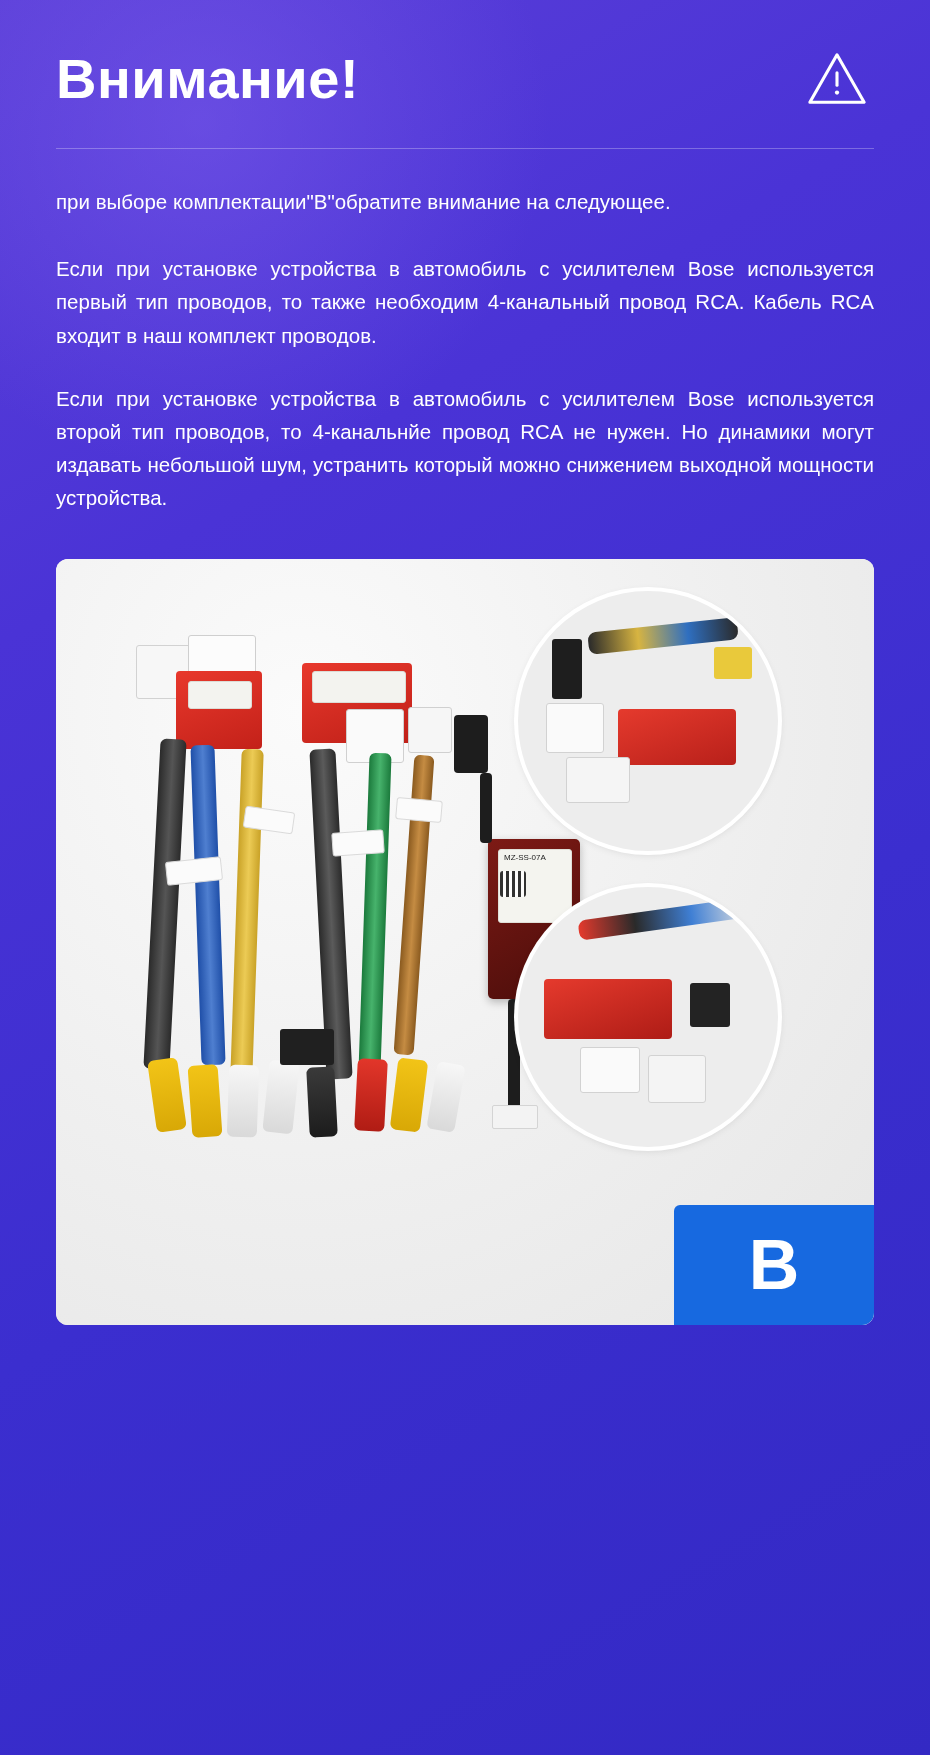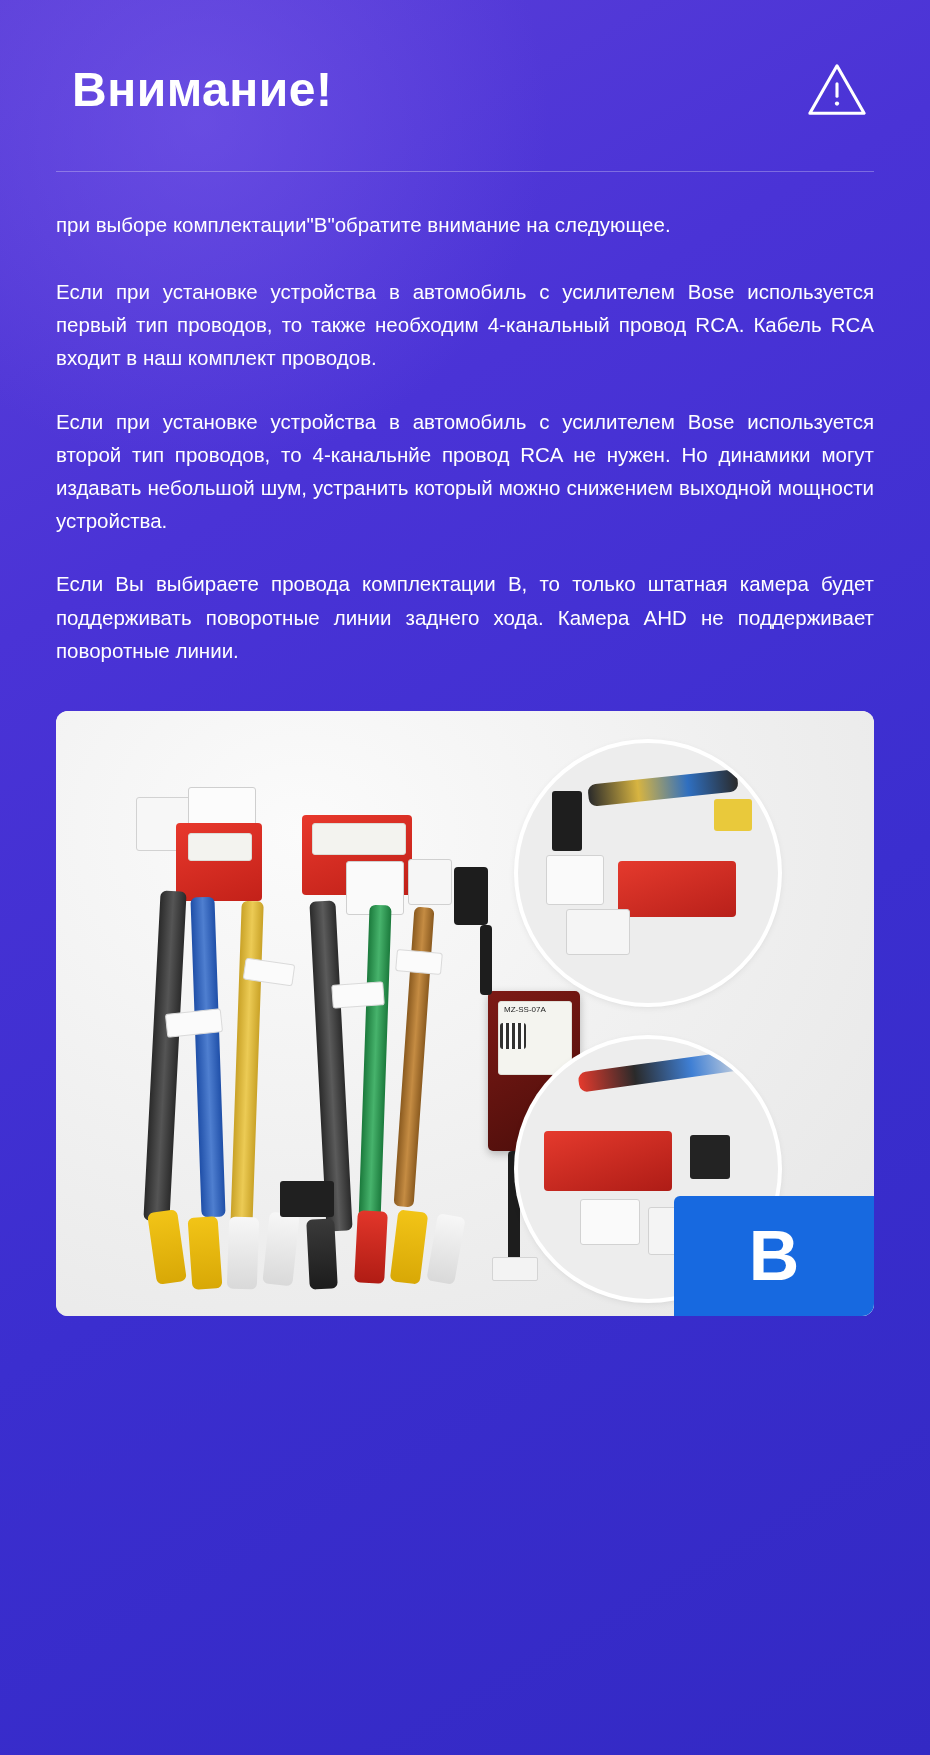--- a/index.html
+++ b/index.html
@@ -33,25 +33,25 @@
   }
   .header {
     position: relative;
     padding: 48px 56px 0 56px;
     display: flex;
     align-items: center;
     justify-content: space-between;
   }
   .title {
     color: #ffffff;
-    font-size: 48px;
+    font-size: 56px;
     font-weight: bold;
     letter-spacing: 0.5px;
     line-height: 1.1;
-    margin: 16px;
+    margin: 0;
   }
   .warn-icon {
     width: 62px;
     height: 62px;
     margin-right: 6px;
     flex: none;
   }
   .divider {
     position: relative;
     margin: 38px 56px 0 56px;
@@ -73,21 +73,21 @@
   .para.first {
     margin-bottom: 34px;
     text-align: left;
   }
   .para:last-child {
     margin-bottom: 0;
   }
   .photo-wrap {
     position: relative;
     margin: 44px 56px 0 56px;
-    height: 605px;
+    height: 766px;
     border-radius: 12px;
     overflow: hidden;
     background: #f2f2f2;
   }
   .photo {
     position: absolute;
     inset: 0;
     background:
       radial-gradient(ellipse at 30% 20%, #fbfbfb 0%, #efefef 55%, #e6e6e6 100%);
   }
@@ -156,21 +156,20 @@
       <circle cx="32" cy="46" r="2.2" fill="#ffffff"></circle>
     </svg>
   </div>
 
   <div class="divider"></div>
 
   <div class="content">
     <p class="para first">при выборе комплектации"B"обратите внимание на следующее.</p>
     <p class="para">Если при установке устройства в автомобиль с усилителем Bose используется первый тип проводов, то также необходим 4-канальный провод RCA. Кабель RCA входит в наш комплект проводов.</p>
     <p class="para">Если при установке устройства в автомобиль с усилителем Bose используется второй тип проводов, то 4-канальнйе провод RCA не нужен. Но динамики могут издавать небольшой шум, устранить который можно снижением выходной мощности устройства.</p>
-    <p class="para">Если Вы выбираете провода комплектации B, то только штатная камера будет поддерживать поворотные линии заднего хода. Камера AHD не поддерживает поворотные линии.</p>
   </div>
 
   <div class="photo-wrap">
     <div class="photo">
 
       <div class="conn" style="left:80px; top:86px; width:60px; height:52px; background:#f7f7f7; border:1px solid #d2d2d2;"></div>
       <div class="conn" style="left:132px; top:76px; width:66px; height:58px; background:#fcfcfc; border:1px solid #cfcfcf;"></div>
       <div class="conn" style="left:120px; top:112px; width:86px; height:78px; background:linear-gradient(160deg,#e8382c,#c32119); border-radius:4px;"></div>
       <div class="conn" style="left:132px; top:122px; width:62px; height:26px; background:#f3f3ef; border:1px solid #dcdcd6;"></div>
       <div class="conn" style="left:246px; top:104px; width:110px; height:80px; background:linear-gradient(160deg,#e8382c,#bf2018); border-radius:4px;"></div>

